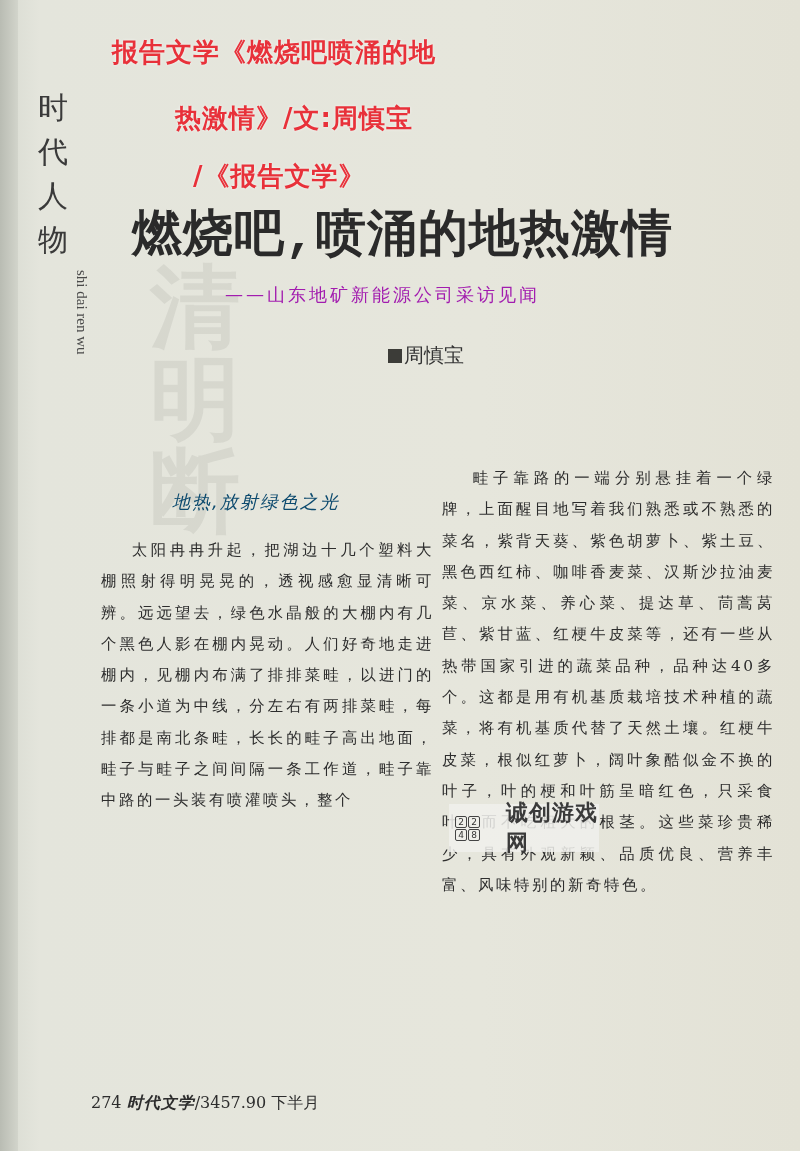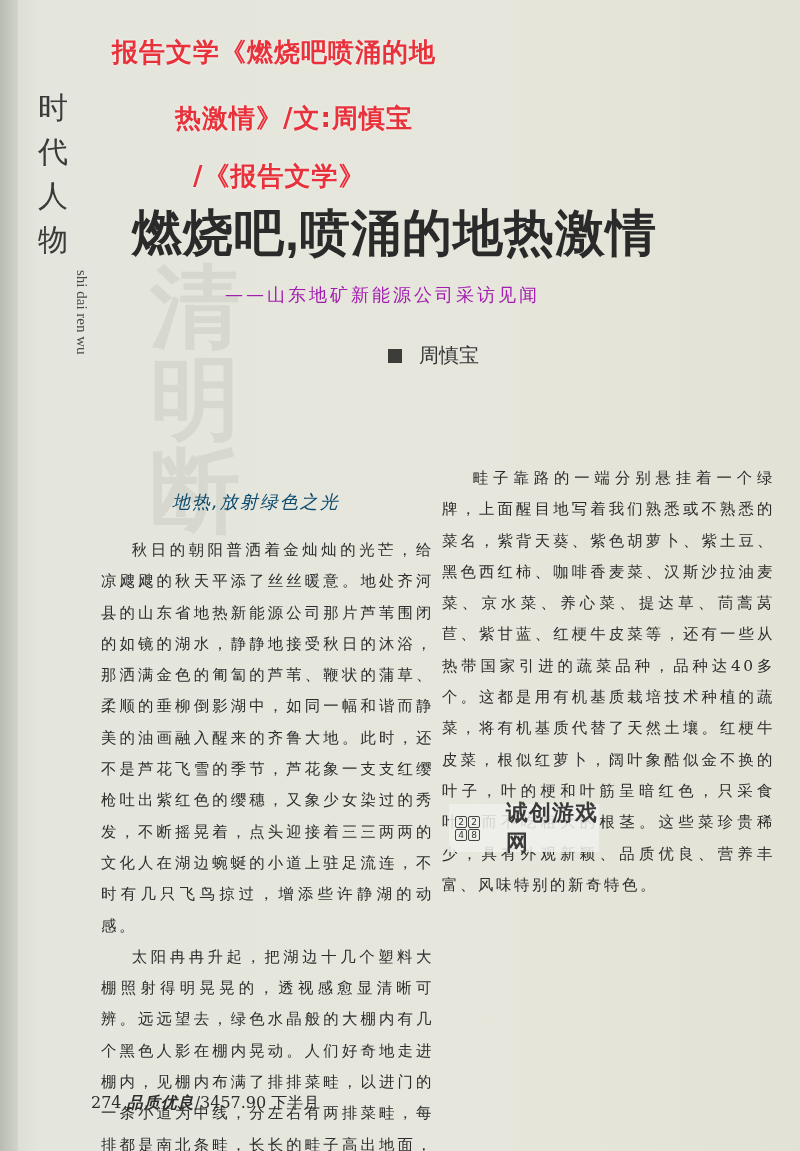--- a/index.html
+++ b/index.html
@@ -17,24 +17,24 @@
       font-weight: bold; font-size: 26px; line-height: 44px; text-shadow: 0 0 3px rgba(255,255,255,0.7); letter-spacing: 1px; }
     .overlay.l1 { left: 112px; top: 30px; }
     .overlay.l2 { left: 175px; top: 96px; }
     .overlay.l3 { left: 193px; top: 154px; }
 
     .section-vertical { position: absolute; left: 38px; top: 86px; width: 30px; font-size: 30px; line-height: 44px; color: #3a3a3a; }
     .section-vertical span { display: block; text-align: center; }
     .section-pinyin { position: absolute; left: 60px; top: 270px; transform-origin: 0 0; transform: rotate(90deg) translate(0, -30px);
       font-family: "Liberation Serif", serif; font-size: 15px; color: #4a4a4a; white-space: nowrap; }
 
-    .title { position: absolute; left: 132px; top: 200px; font-family: Liberation Sans, sans-serif;
+    .title { position: absolute; left: 132px; top: 200px; font-family: Liberation Mono, monospace;
       font-size: 50px; font-weight: bold; color: #2a2a2a; letter-spacing: 1px; white-space: nowrap; }
     .subtitle { position: absolute; left: 225px; top: 283px; font-size: 18px; letter-spacing: 3px; color: #a21caf; white-space: nowrap; }
-    .byline { position: absolute; left: 388px; top: 342px; font-size: 20px; color: #333; display: flex; align-items: center; gap: 17px; }
+    .byline { position: absolute; left: 388px; top: 342px; font-size: 20px; color: #333; display: flex; align-items: center; gap: 2px; }
     .byline .mark { width: 14px; height: 14px; background: #3c3c38; display: inline-block; }
 
     .col { position: absolute; font-size: 15.4px; line-height: 31.3px; letter-spacing: 2.6px; color: #2d2d2d; text-align: justify; }
     .col.left { left: 101px; top: 535px; width: 333px; }
     .col.right { left: 442px; top: 463px; width: 333px; }
     .col p { margin: 0; }
     .col p.indent { text-indent: 2em; }
     .heading { position: absolute; left: 172px; top: 490px; font-family: "DejaVu Sans", "Liberation Sans", sans-serif; font-size: 18px; letter-spacing: 2px; color: #0c4a6e; font-style: italic; }
 
     .footer { position: absolute; left: 91px; top: 1093px; font-size: 16px; color: #2d2d2d; white-space: nowrap; }
@@ -68,35 +68,34 @@
 <h1 class="title" style="margin:0;">燃烧吧,喷涌的地热激情</h1>
 <div class="subtitle">——山东地矿新能源公司采访见闻</div>
 <div class="byline">
   <span class="mark"></span>
   <span>周慎宝</span>
 </div>
 
 <div class="heading">地热,放射绿色之光</div>
 
 <div class="col left">
-  <p class="indent">秋日的朝阳普洒着金灿灿的光芒，给凉飕飕的秋天平添了丝丝暖意。地处齐河县的山东省地热新能源公司那片芦苇围闭的如镜的湖水，静静地接受秋日的沐浴，那洒满金色的匍匐的芦苇、鞭状的蒲草、柔顺的垂柳倒影湖中，如同一幅和谐而静美的油画融入醒来的齐鲁大地。此时，还不是芦花飞雪的季节，芦花象一支支红缨枪吐出紫红色的缨穗，又象少女染过的秀发，不断摇晃着，点头迎接着三三两两的文化人在湖边蜿蜒的小道上驻足流连，不时有几只飞鸟掠过，增添些许静湖的动感。</p>
   <p class="indent">太阳冉冉升起，把湖边十几个塑料大棚照射得明晃晃的，透视感愈显清晰可辨。远远望去，绿色水晶般的大棚内有几个黑色人影在棚内晃动。人们好奇地走进棚内，见棚内布满了排排菜畦，以进门的一条小道为中线，分左右有两排菜畦，每排都是南北条畦，长长的畦子高出地面，畦子与畦子之间间隔一条工作道，畦子靠中路的一头装有喷灌喷头，整个</p>
 </div>
 
 <div class="col right">
   <p class="indent">畦子靠路的一端分别悬挂着一个绿牌，上面醒目地写着我们熟悉或不熟悉的菜名，紫背天葵、紫色胡萝卜、紫土豆、黑色西红柿、咖啡香麦菜、汉斯沙拉油麦菜、京水菜、养心菜、提达草、茼蒿莴苣、紫甘蓝、红梗牛皮菜等，还有一些从热带国家引进的蔬菜品种，品种达40多个。这都是用有机基质栽培技术种植的蔬菜，将有机基质代替了天然土壤。红梗牛皮菜，根似红萝卜，阔叶象酷似金不换的叶子，叶的梗和叶筋呈暗红色，只采食叶，而不吃粗大的根茎。这些菜珍贵稀少，具有外观新颖、品质优良、营养丰富、风味特别的新奇特色。</p>
 
 </div>
 
 <div class="watermark">
   <div class="wm-logo">
     <span>2</span>
     <span>2</span>
     <span>4</span>
     <span>8</span>
   </div>
   <span class="wm-text">诚创游戏网</span>
 </div>
 
 <div class="footer">
   <span>274</span>
-  <span class="mag">品质优良</span><span>/3457.90 下半月</span>
+  <span class="mag">时代文学</span><span>/3457.90 下半月</span>
 </div>
 
 </body></html>

